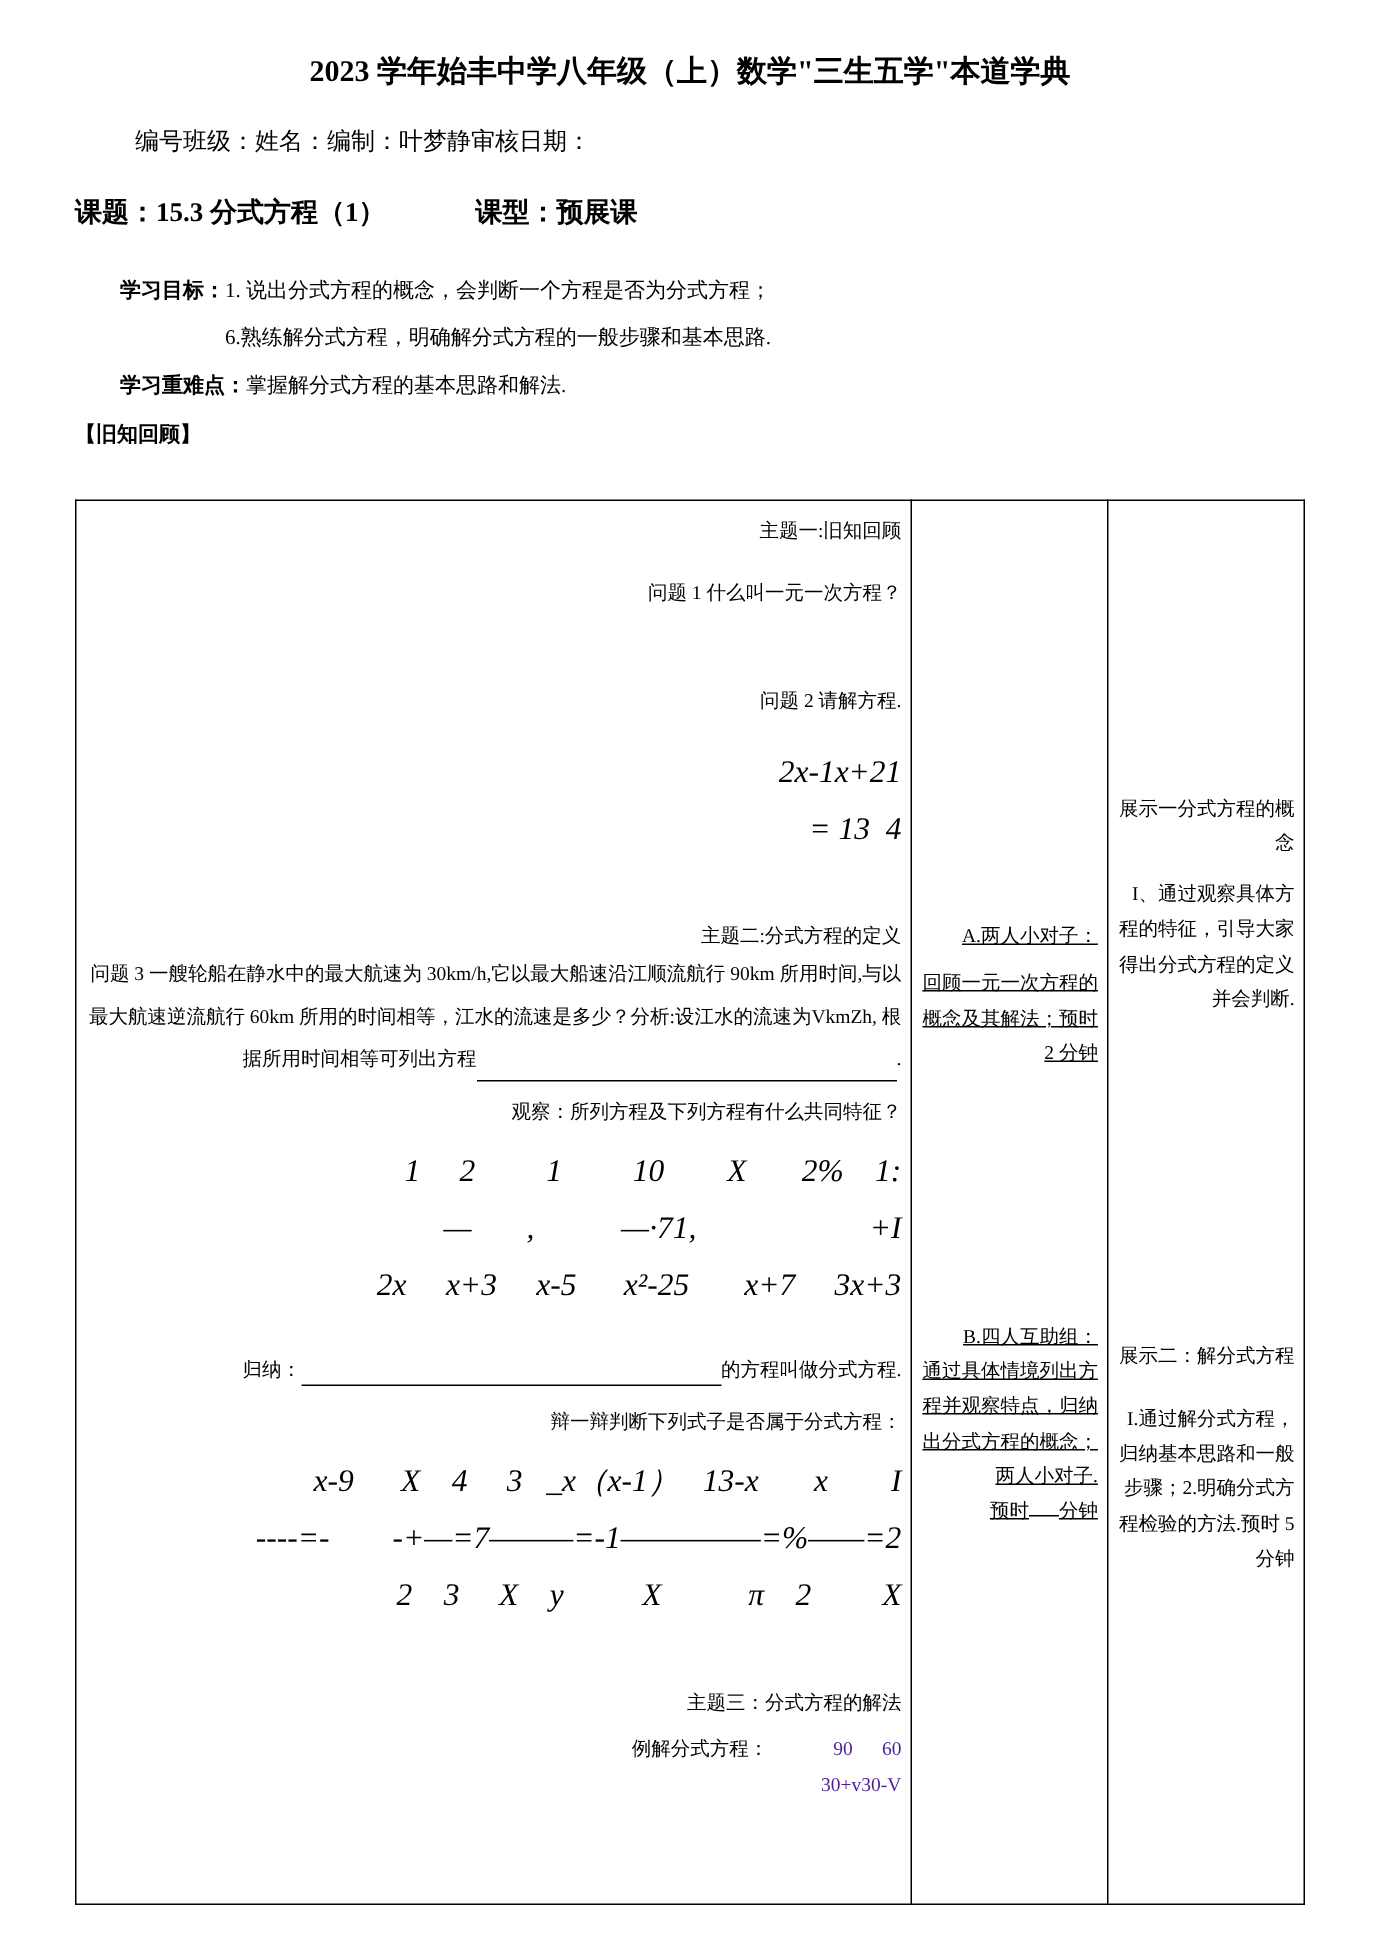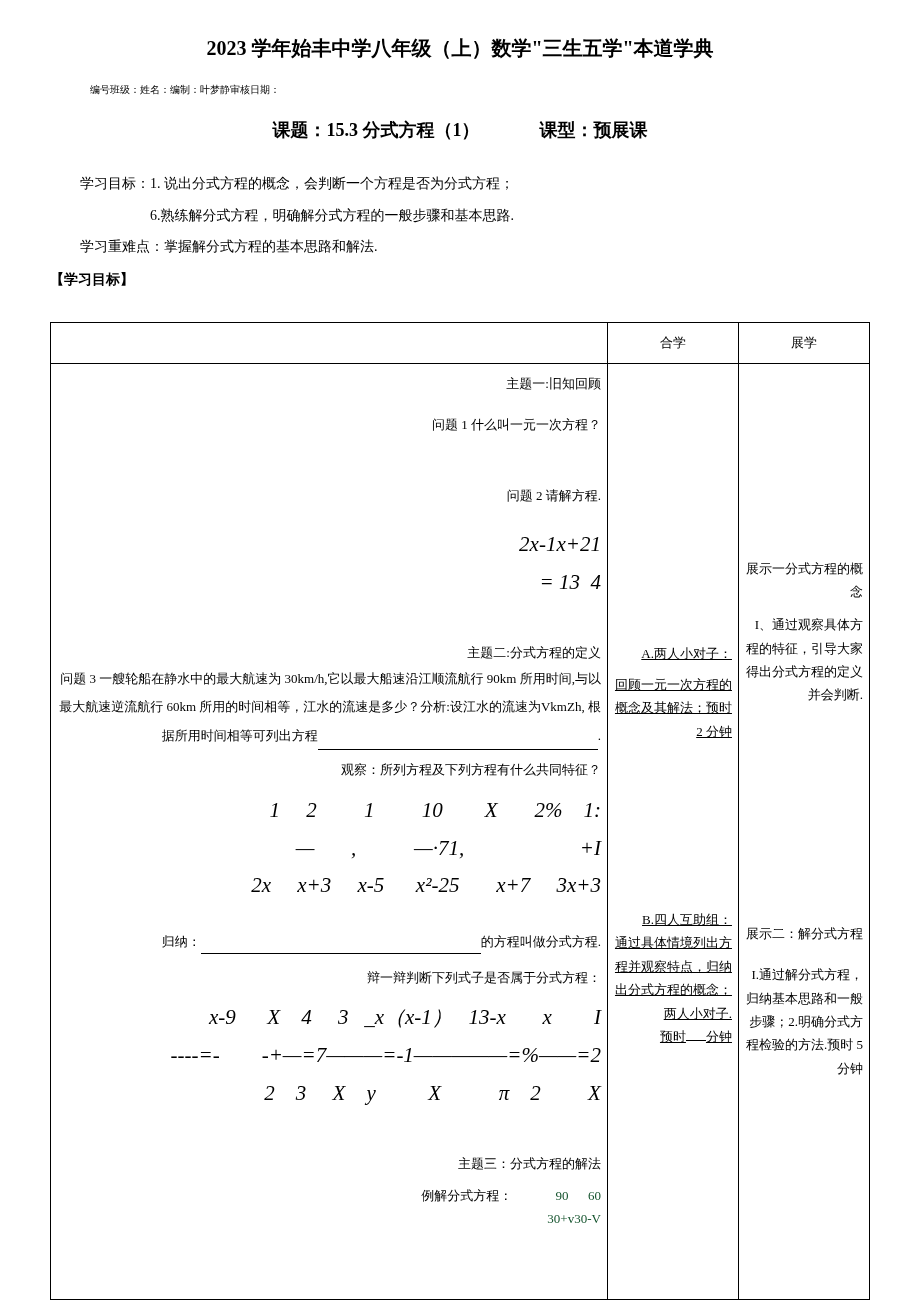--- a/index.html
+++ b/index.html
@@ -14,36 +14,36 @@
     }
     .title {
       text-align: center;
       font-size: 20px;
       font-weight: bold;
       margin-bottom: 15px;
     }
     .meta-line {
       text-align: left;
       padding-left: 40px;
-      font-size: 10px;
+      font-size: 16px;
       margin-bottom: 15px;
     }
     .subtitle-row {
       display: flex;
-      justify-content: center;
+      justify-content: flex-start;
       gap: 60px;
       font-size: 18px;
       font-weight: bold;
       margin-bottom: 25px;
     }
     .objective-block {
       margin-bottom: 6px;
       padding-left: 30px;
     }
-    .label-bold { font-weight: normal; text-align: center; }
+    .label-bold { font-weight: bold; text-align: center; }
     .indent { padding-left: 100px; margin-bottom: 6px; }
     .section-tag {
       font-weight: bold;
       margin-top: 8px;
     }
     table {
       border-collapse: collapse;
       width: 100%;
       margin-top: 30px;
       table-layout: fixed;
@@ -67,50 +67,45 @@
       display: inline-block;
       min-width: 280px;
       height: 1em;
       vertical-align: bottom;
     }
     .blank-short {
       border-bottom: 1px solid #000;
       display: inline-block;
       min-width: 20px;
     }
-    .blue { color: #14532d; }
+    .blue { color: #4c1d95; }
     .mid-block { margin-bottom: 45px; text-decoration: underline; }
     .right-block { margin-bottom: 35px; }
   </style>
 </head>
 <body>
 
 <div class="title">2023 学年始丰中学八年级（上）数学"三生五学"本道学典</div>
 <div class="meta-line">编号班级：姓名：编制：叶梦静审核日期：</div>
 <div class="subtitle-row">
   <span>课题：15.3 分式方程（1）</span>
   <span>课型：预展课</span>
 </div>
 
 <div class="objective-block">
   <span class="label-bold">学习目标：</span><span>1. 说出分式方程的概念，会判断一个方程是否为分式方程；</span>
 </div>
 <div class="indent">6.熟练解分式方程，明确解分式方程的一般步骤和基本思路.</div>
 <div class="objective-block">
   <span class="label-bold">学习重难点：</span><span>掌握解分式方程的基本思路和解法.</span>
 </div>
-<div class="section-tag">【学习目标】</div>
+<div class="section-tag">【旧知回顾】</div>
 
 <table>
   <tbody>
-      <tr>
-    <th class="col-main"></th>
-    <th class="col-mid">合学</th>
-    <th class="col-right">展学</th>
-  </tr>
   <tr>
     <td class="col-main">
 
       <div class="topic">主题一:旧知回顾</div>
       <div class="topic">问题 1 什么叫一元一次方程？</div>
       <div style="height:30px"></div>
       <div class="topic">问题 2 请解方程.</div>
 
       <div class="eq-block">
         <div class="eq-line">2x-1x+21</div>

